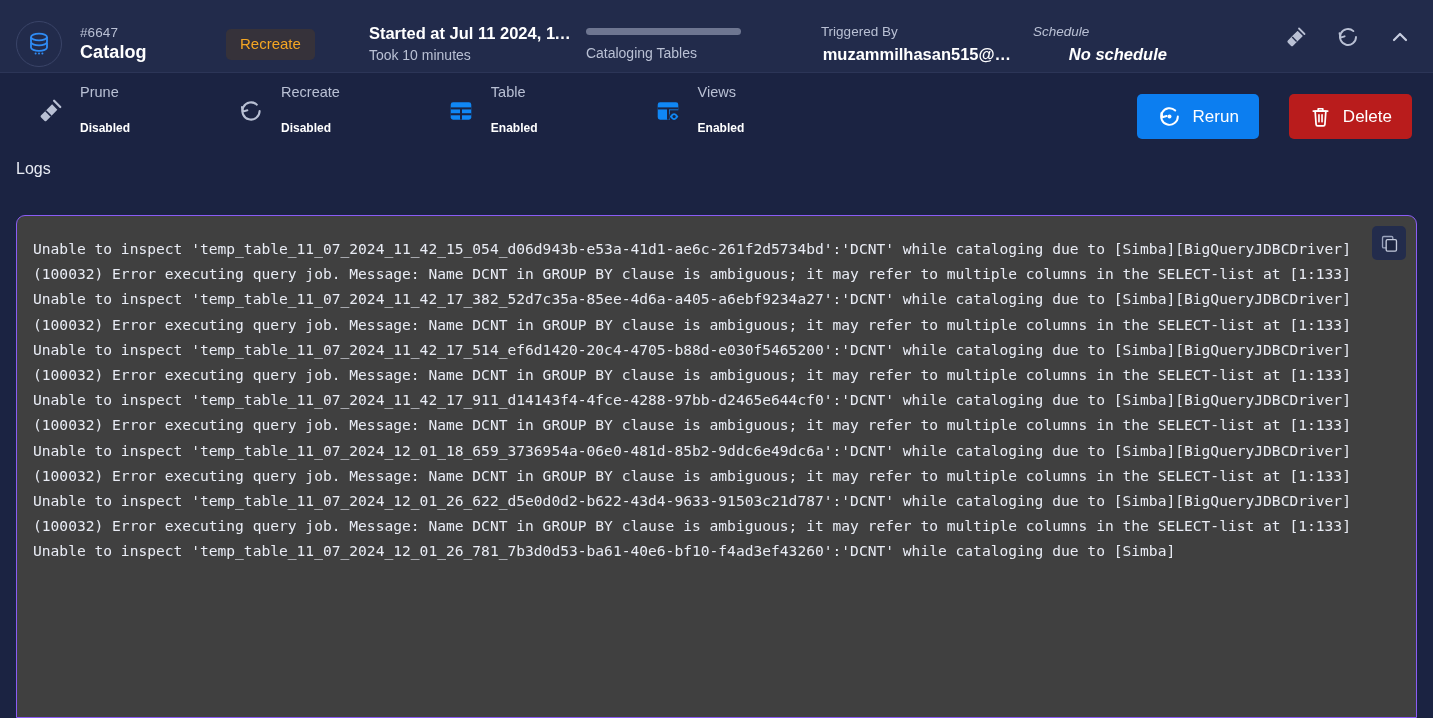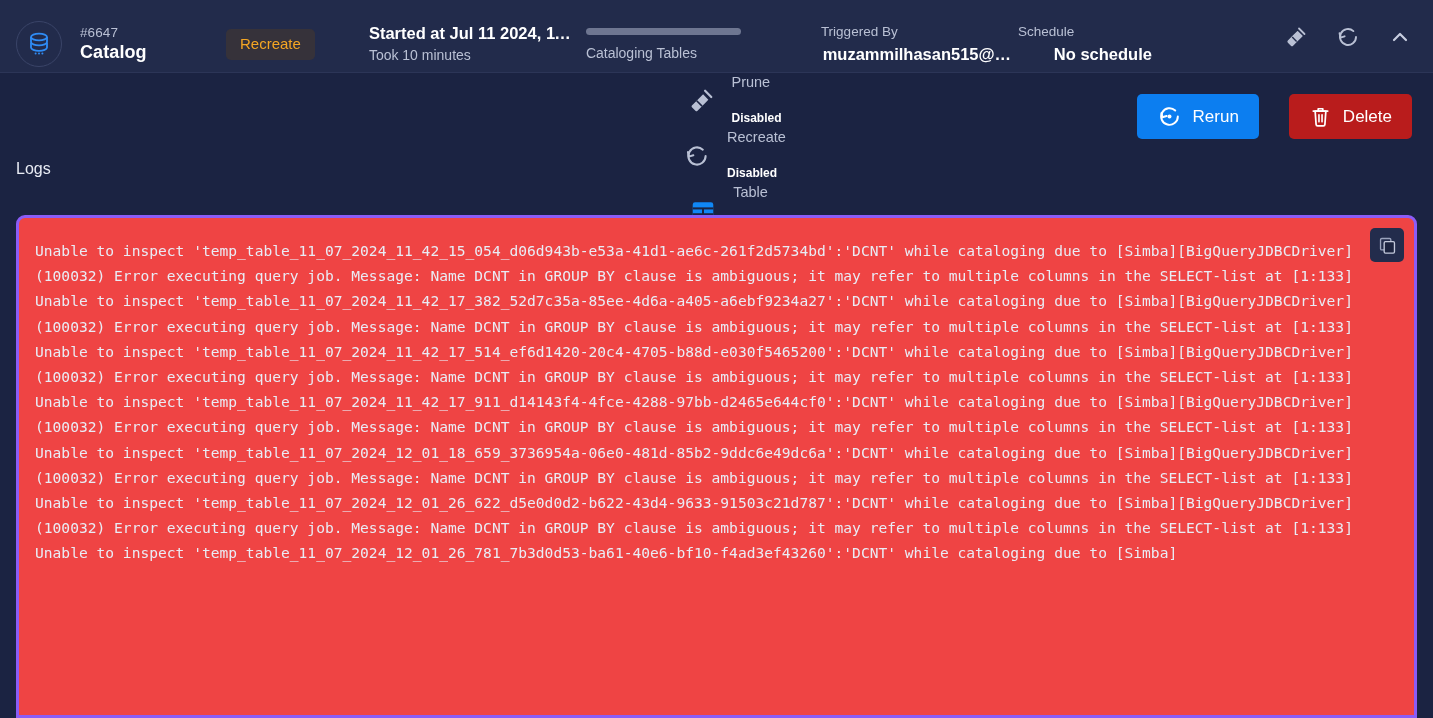--- a/index.html
+++ b/index.html
@@ -54,43 +54,42 @@
   }
   .started-sub { font-size: 14px; color: #b9c0d4; line-height: 19px; margin-top: 2px;}
   .progress-block { margin-left: 12px; width: 180px; }
   .progress-track {
     width: 155px; height: 7px; border-radius: 4px;
     background: #6e7691;
     margin-top: 2px;
   }
   .progress-label { font-size: 14px; color: #b9c0d4; margin-top: 9px; line-height: 18px; }
   .meta-block { margin-left: 55px; width: 192px; }
-  .meta-block.sched { margin-left: 5px; width: 170px; }
+  .meta-block.sched { margin-left: 20px; width: 170px; font-style: italic; }
   .meta-label { font-size: 13.5px; color: #b9c0d4; line-height: 18px; }
   .meta-value {
     font-size: 16.5px; color: #ffffff; font-weight: 700; line-height: 22px; margin-top: 2px;
     white-space: nowrap; overflow: hidden; text-overflow: ellipsis; text-align: center;
   }
   .hdr-actions {
     position: absolute; right: 18px; top: 0; height: 73px;
     display: flex; align-items: center; gap: 22px;
   }
   .hdr-act-btn {
     width: 30px; height: 30px;
     display: flex; align-items: center; justify-content: center;
     cursor: pointer;
   }
 
   
   .toolbar {
     height: 75px;
-    display: flex; align-items: center;
+    display: flex; 
     padding-left: 34px;
     position: relative;
-    flex-direction: column;
   }
   .tb-item { display: flex; align-items: center; }
   .tb-icon { width: 32px; height: 32px; display:flex; align-items:center; justify-content:center; flex:0 0 auto;}
   .tb-text { margin-left: 14px; }
   .tb-label { font-size: 14.5px; color: #b9c0d4; line-height: 19px; }
   .tb-value { font-size: 12px; color: #ffffff; font-weight: 700; line-height: 20px; margin-top: 16px;}
   .sp-1 { width: 105px; }
   .sp-2 { width: 105px; }
   .sp-3 { width: 114px; }
 
@@ -115,22 +114,22 @@
   .logs-title {
     font-size: 16px; color: #e8ebf4; font-weight: 400;
     padding: 10px 0 0 16px;
     line-height: 22px;
   }
   .log-panel {
     position: absolute;
     left: 16px; right: 16px;
     top: 215px;
     bottom: 0;
-    background: #ef4444;
-    border: 3px solid #8b5cf6;
+    background: #404040;
+    border: 1px solid #8b5cf6;
     border-radius: 9px 9px 0 0;
     overflow: hidden;
   }
   .log-copy {
     position: absolute; top: 10px; right: 10px;
     width: 34px; height: 34px;
     border-radius: 5px;
     background: #232c4c;
     display: flex; align-items: center; justify-content: center;
     cursor: pointer;

